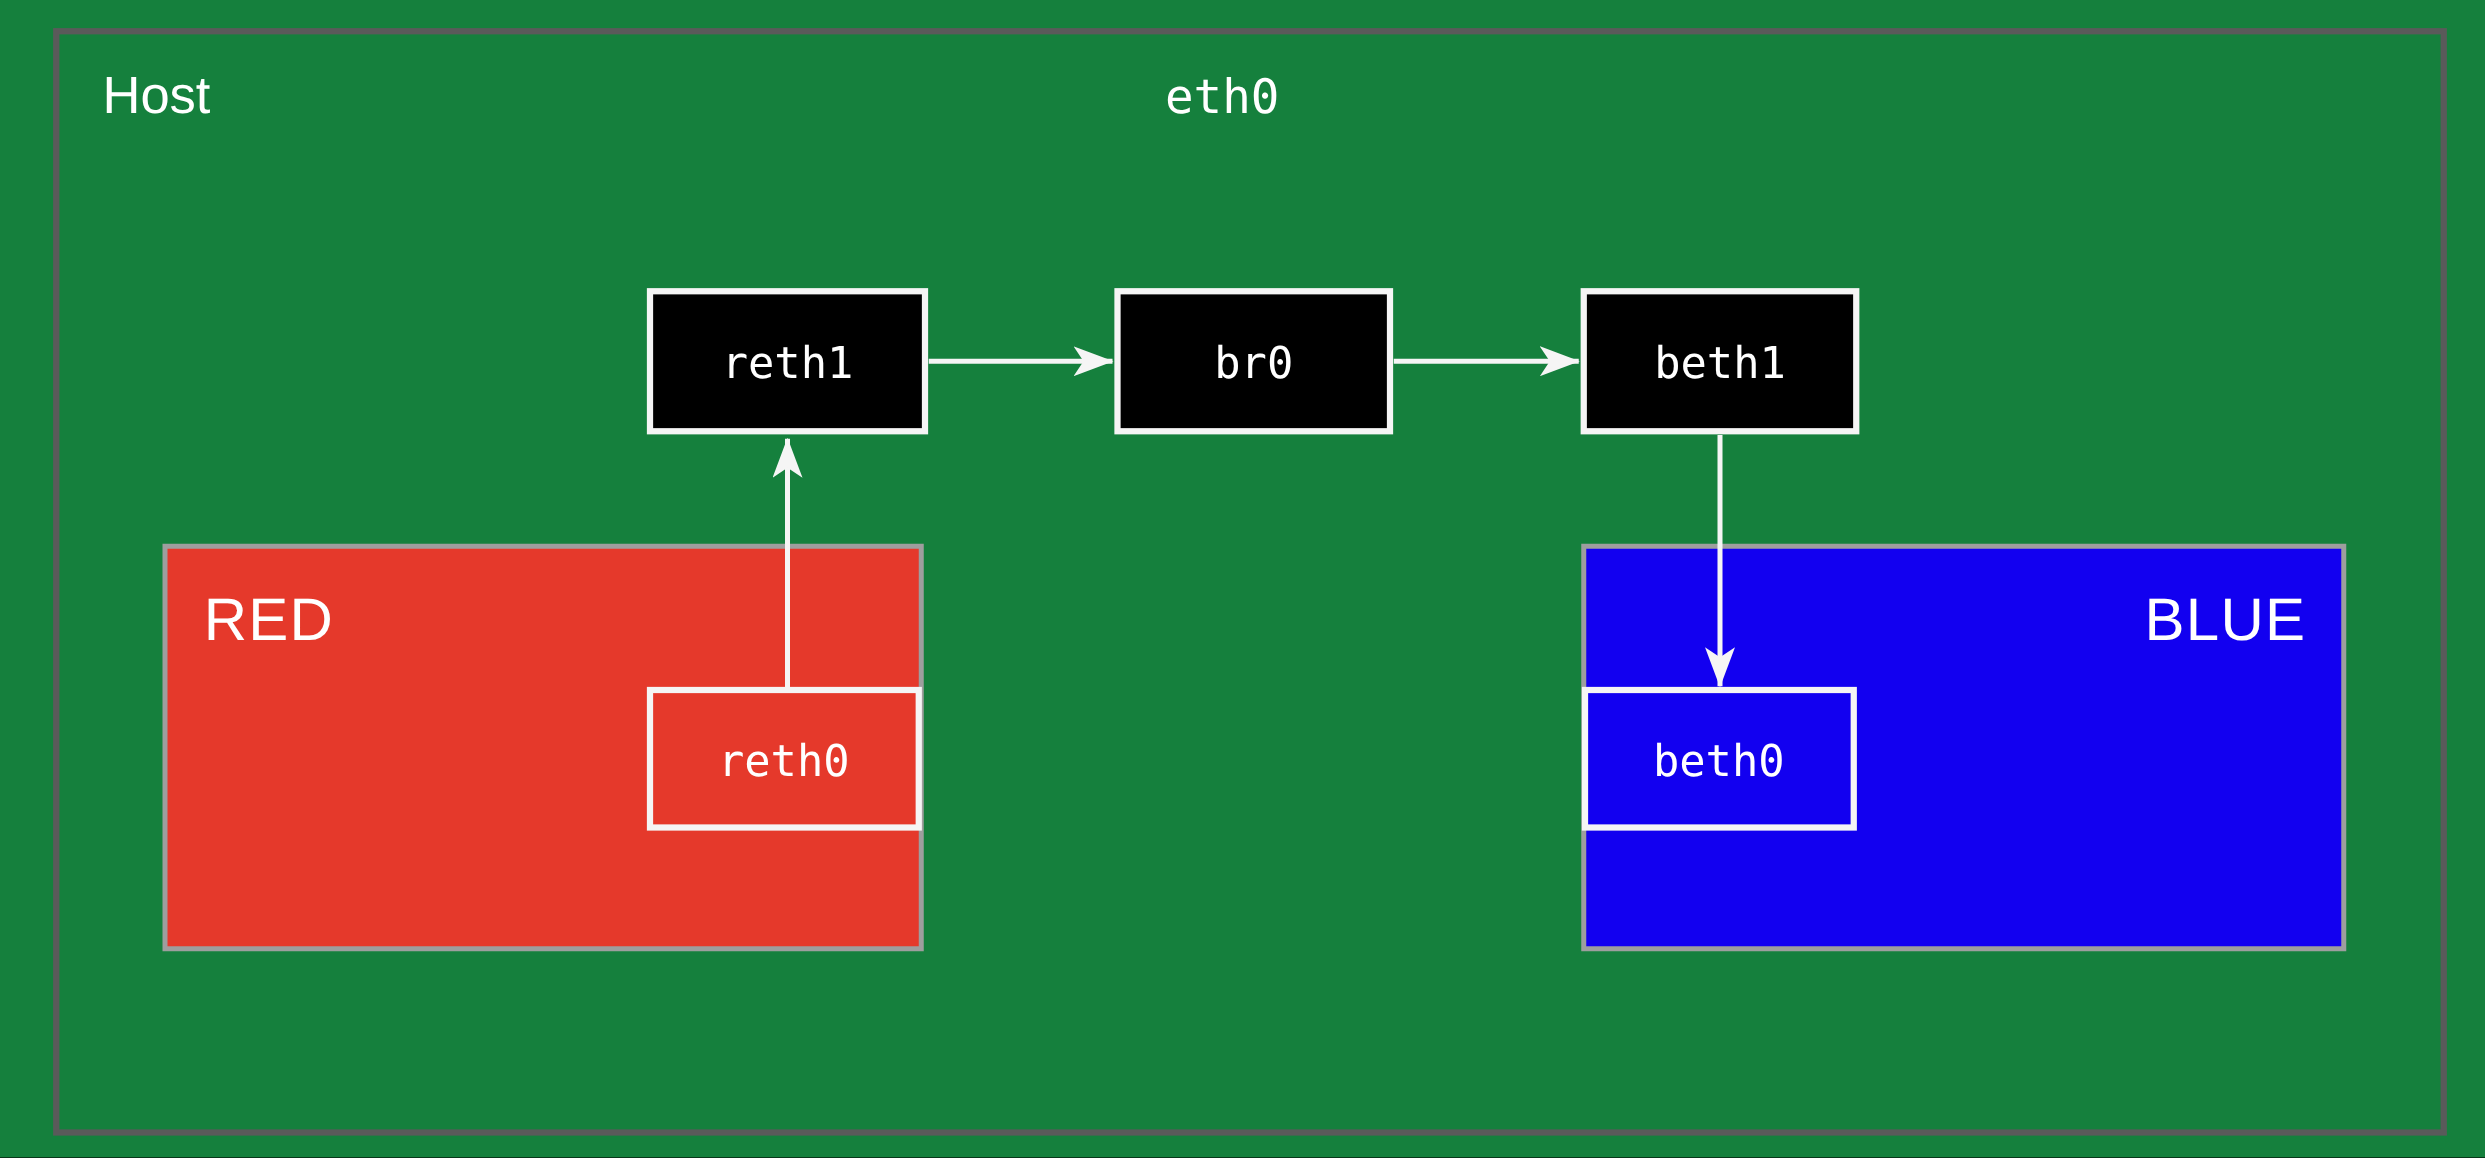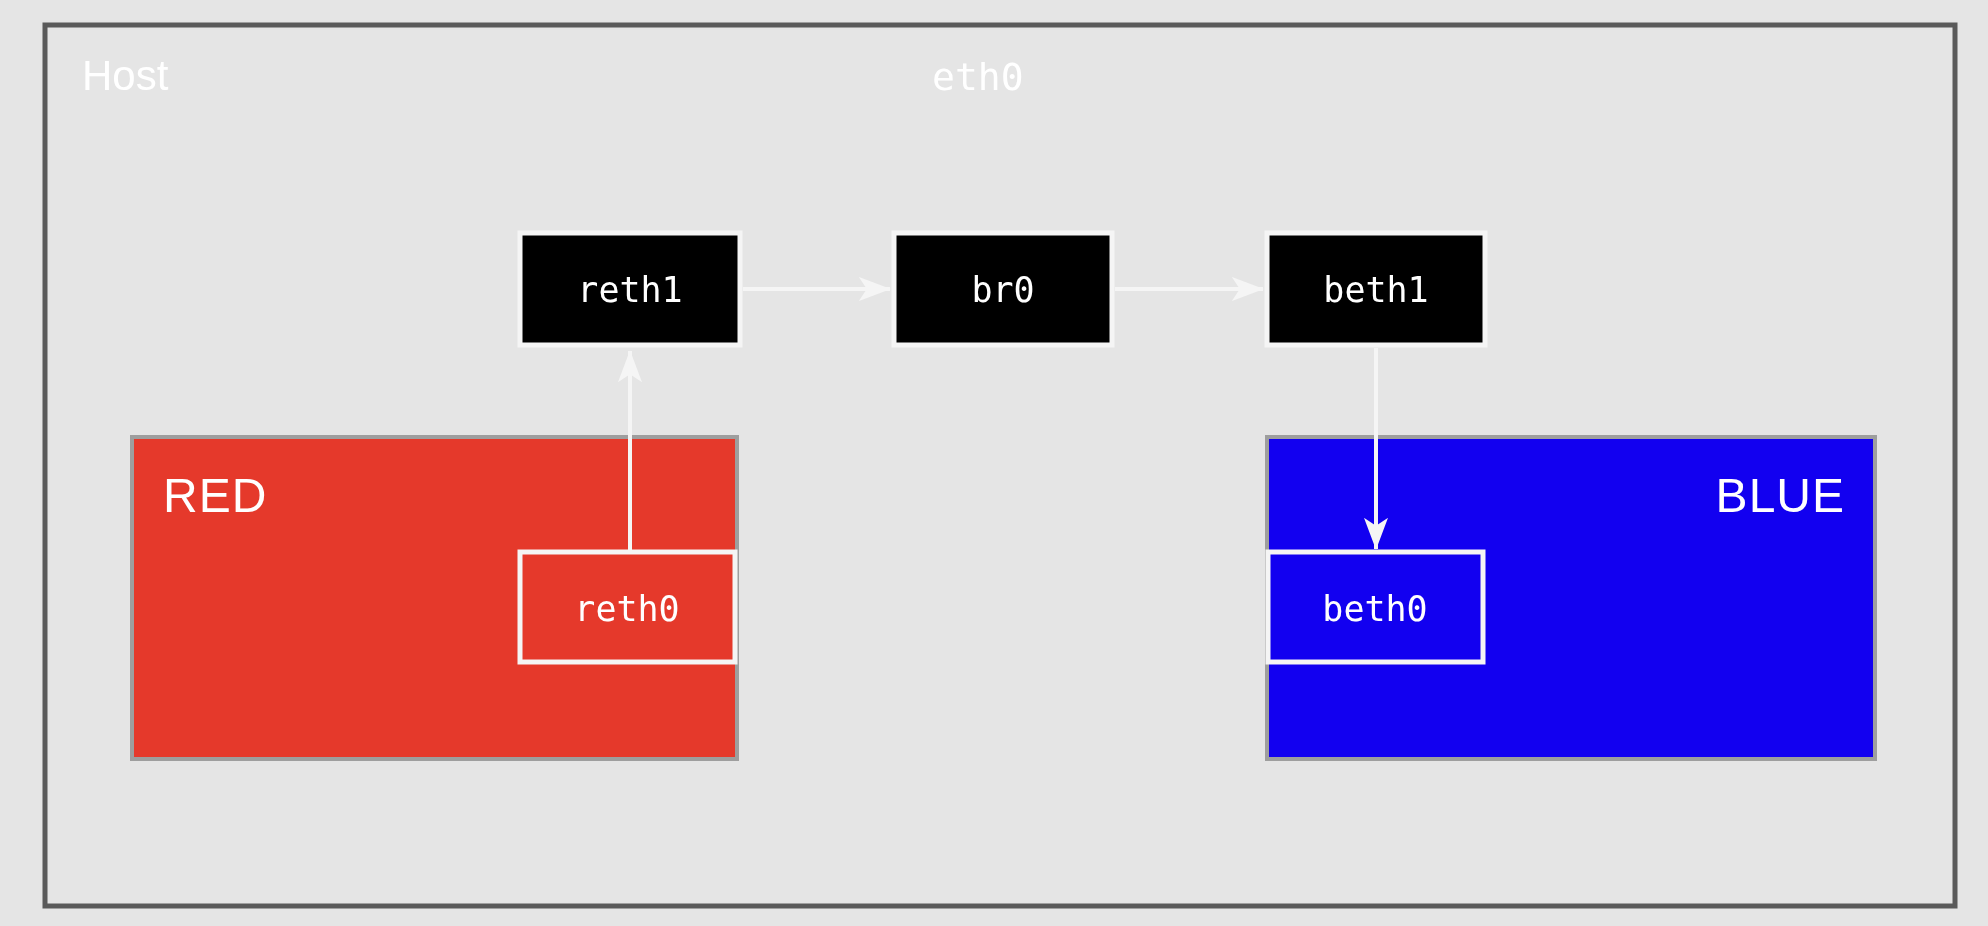--- a/index.html
+++ b/index.html
@@ -4,21 +4,21 @@
 <style>
   html, body {
     margin: 0;
     padding: 0;
     background: #000;
   }
   .canvas {
     position: relative;
     width: 1988px;
     height: 926px;
-    background: #e5e5e5;
+    background: #15803d;
     overflow: hidden;
   }
   svg { display: block; }
   text {
     fill: #ffffff;
   }
   .label-mono {
     font-family: "DejaVu Sans Mono", "Liberation Mono", monospace;
   }
   .label-sans {

